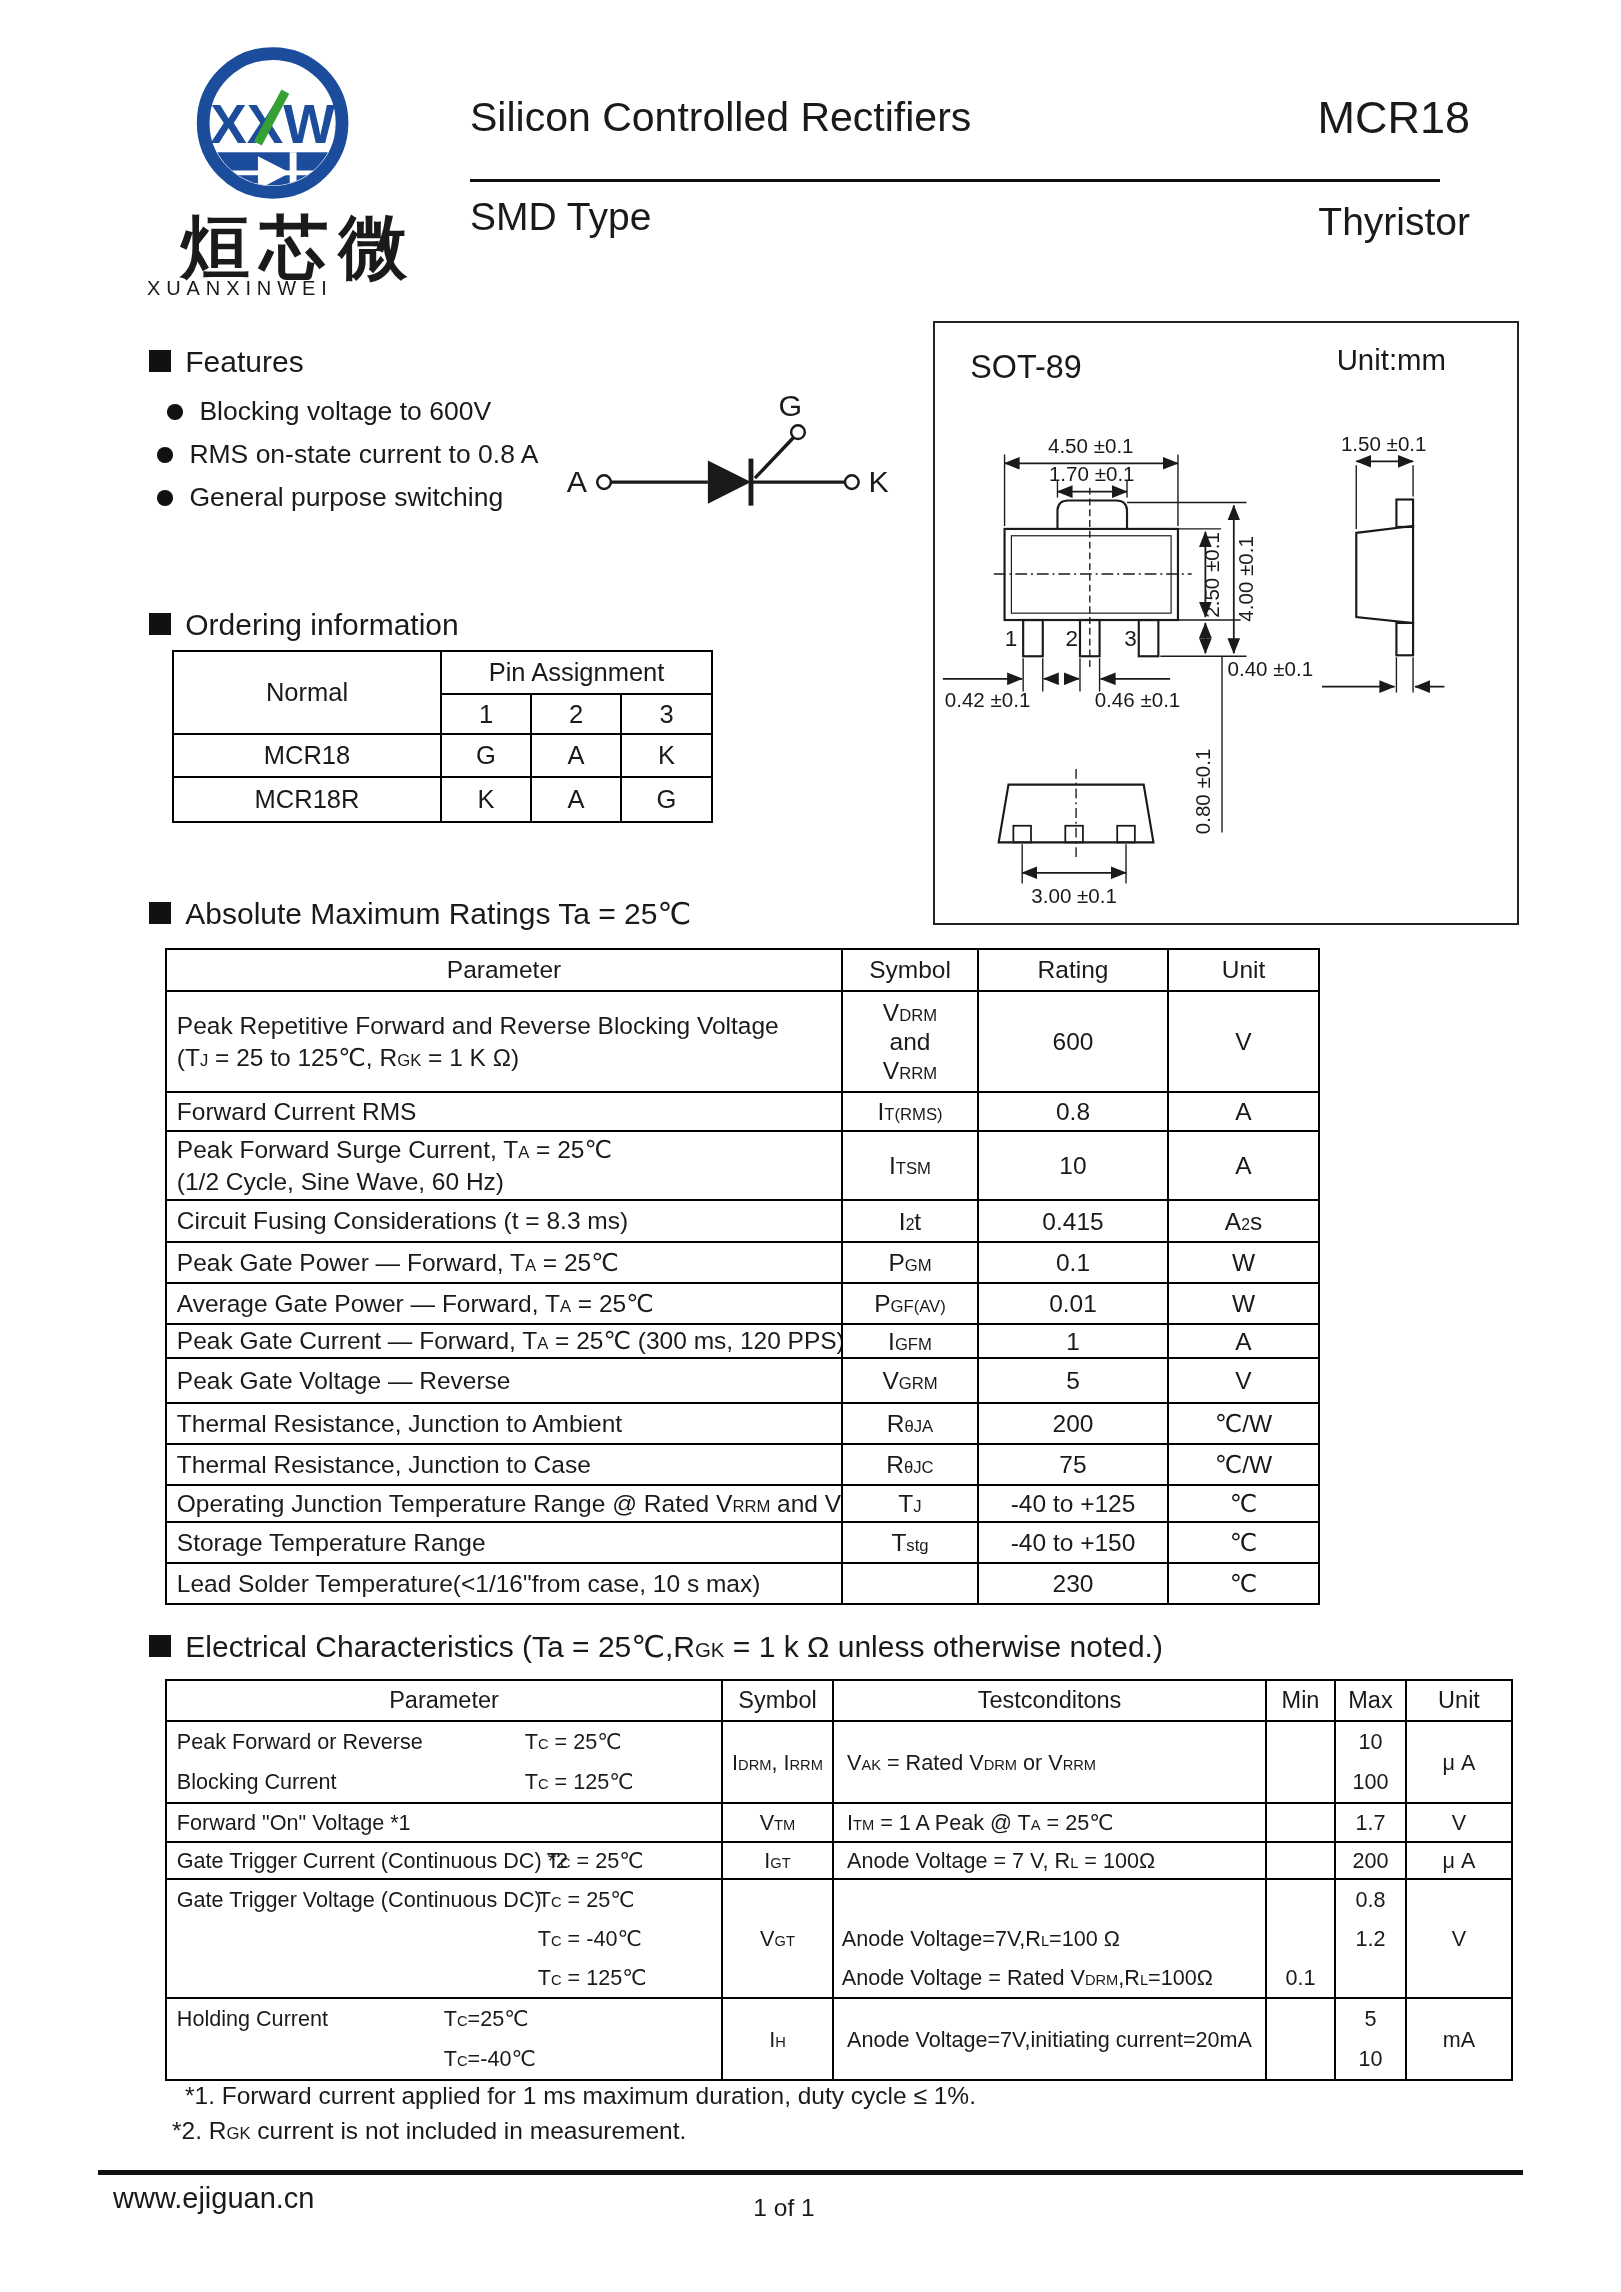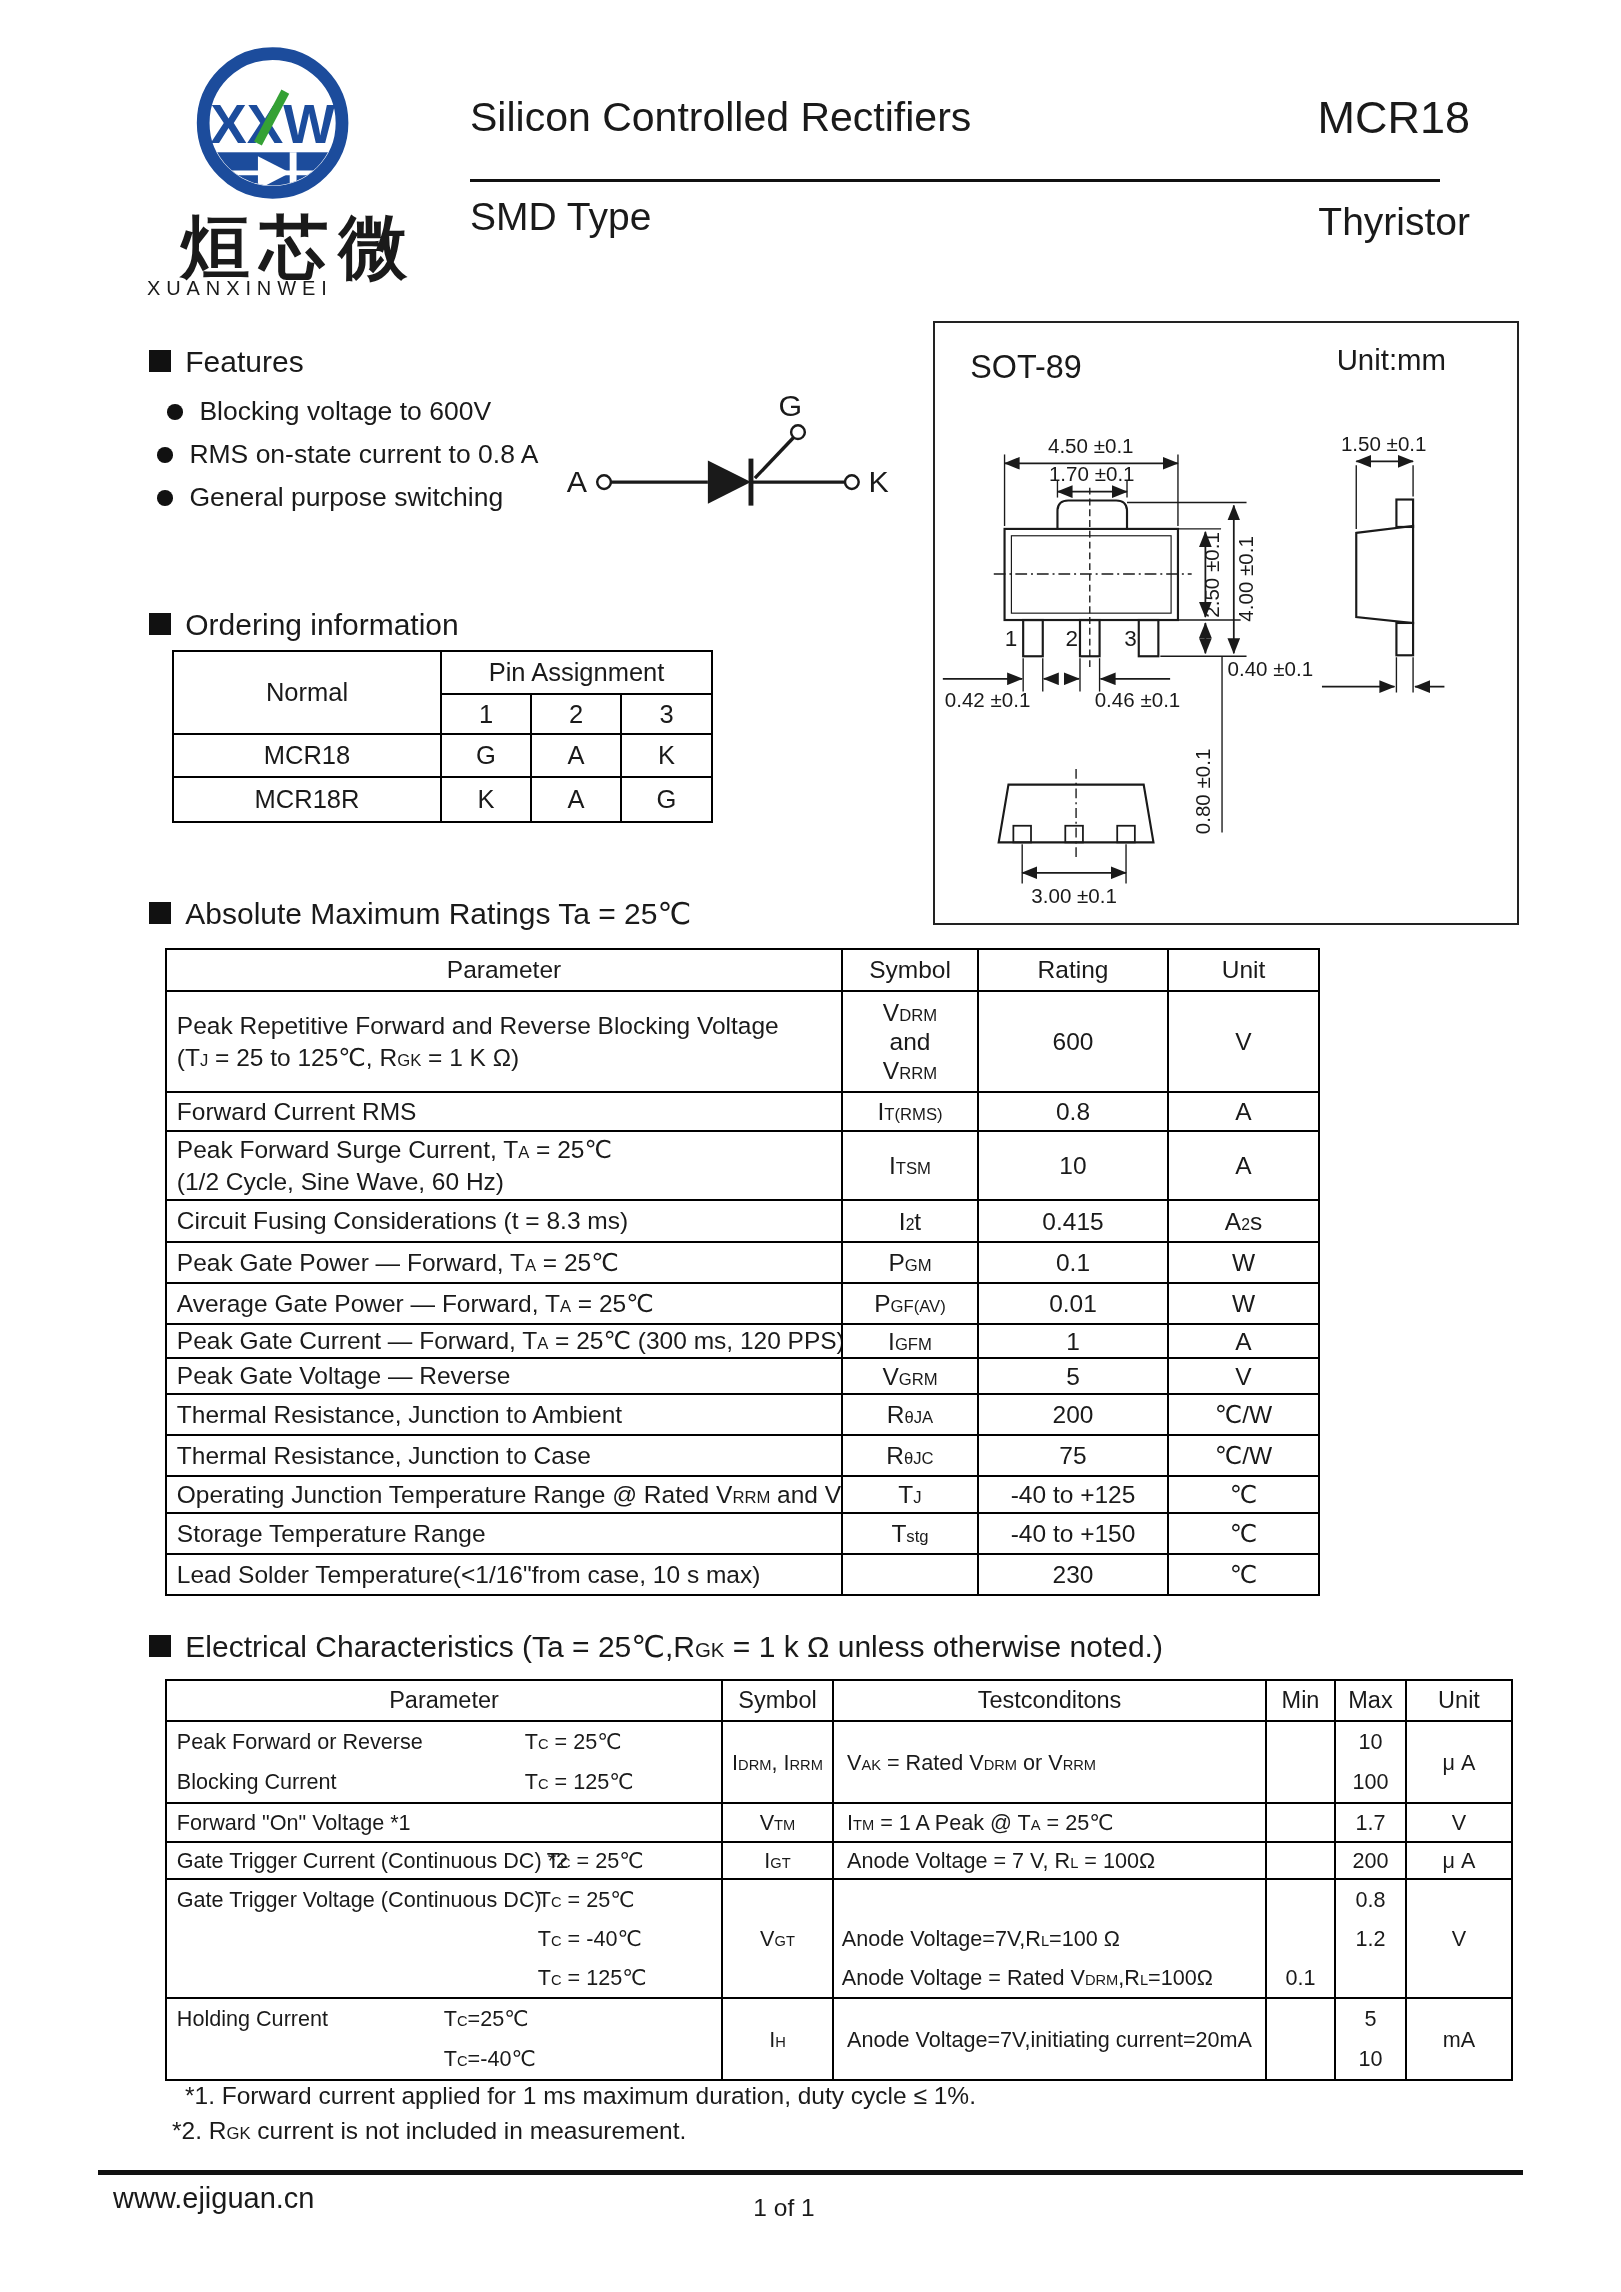--- a/index.html
+++ b/index.html
@@ -288,21 +288,21 @@
       <td class="ccell">P<sub>GF(AV)</sub></td>
       <td class="ccell">0.01</td>
       <td class="ccell">W</td>
     </tr>
     <tr style="height:34px">
       <td class="pcell">Peak Gate Current — Forward, T<sub>A</sub> = 25℃  (300 ms, 120 PPS)</td>
       <td class="ccell">I<sub>GFM</sub></td>
       <td class="ccell">1</td>
       <td class="ccell">A</td>
     </tr>
-    <tr style="height:36px">
+    <tr style="height:45px">
       <td class="pcell">Peak Gate Voltage — Reverse</td>
       <td class="ccell">V<sub>GRM</sub></td>
       <td class="ccell">5</td>
       <td class="ccell">V</td>
     </tr>
     <tr style="height:41px">
       <td class="pcell">Thermal Resistance, Junction to Ambient</td>
       <td class="ccell">R<sub>θJA</sub></td>
       <td class="ccell">200</td>
       <td class="ccell">℃/W</td>

